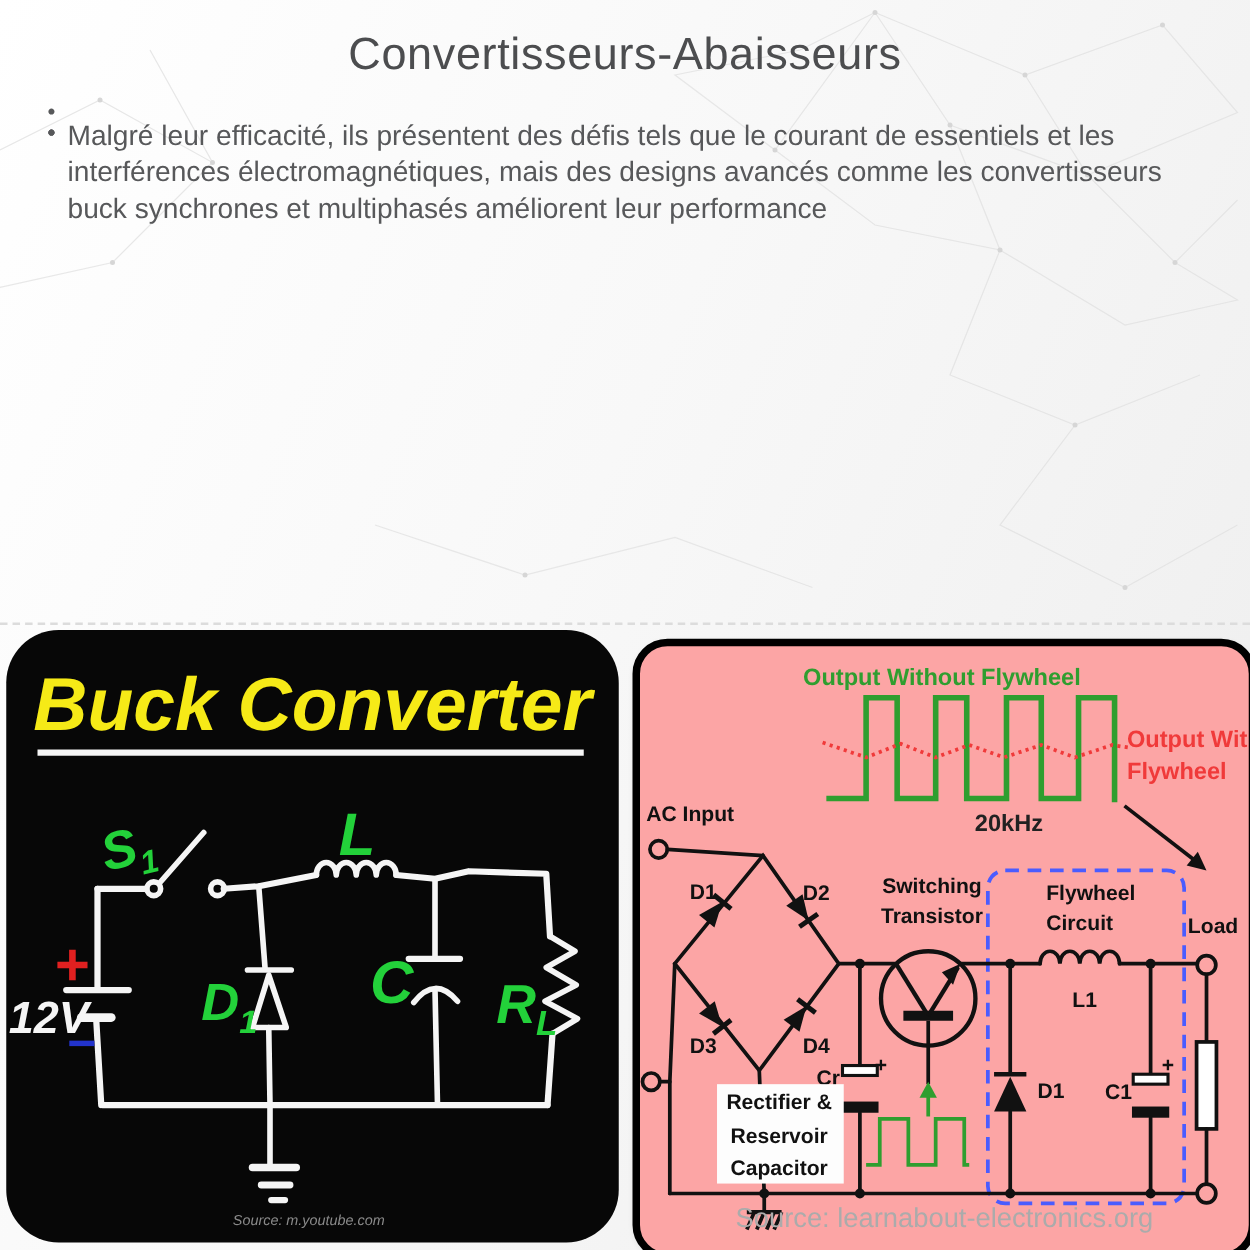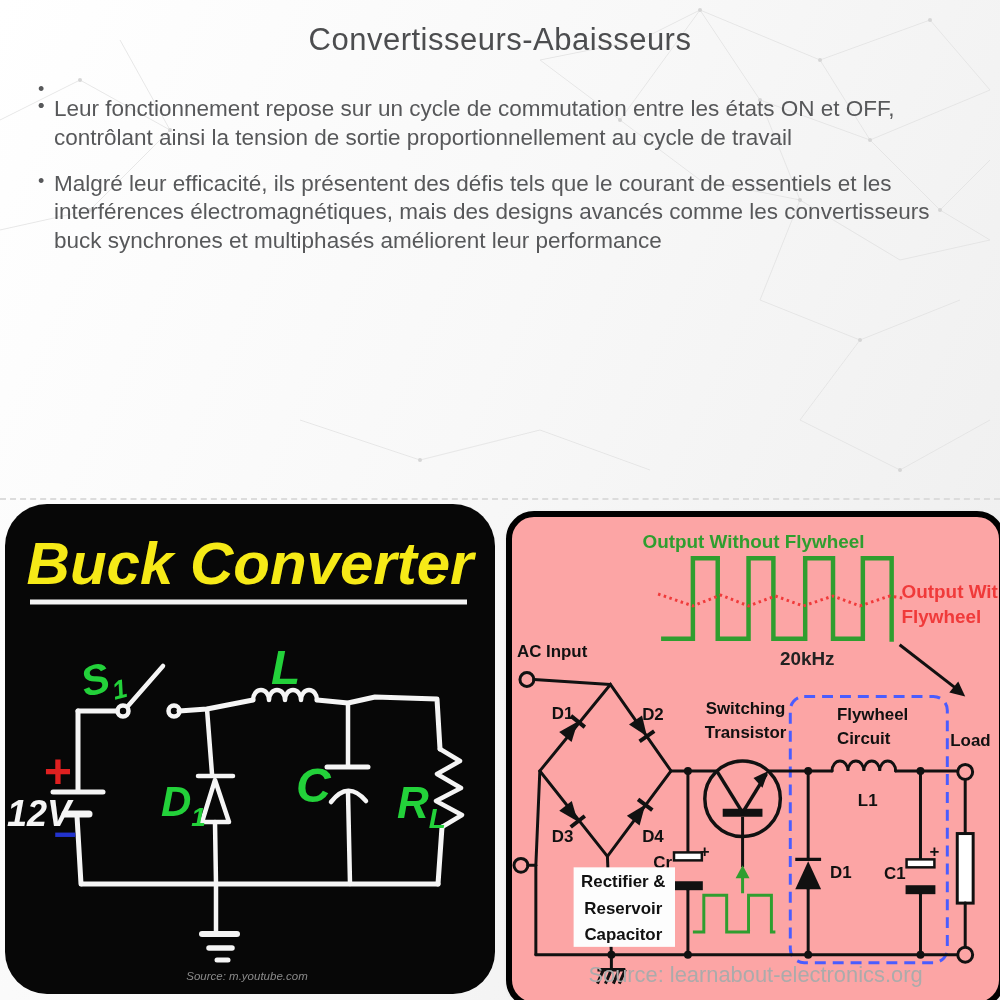--- a/index.html
+++ b/index.html
@@ -5,21 +5,21 @@
   html,body{margin:0;padding:0;}
   body{
     width:1000px;height:1000px;position:relative;overflow:hidden;
     font-family:"Liberation Sans",sans-serif;
     background:linear-gradient(115deg,#ffffff 0%,#f8f8f8 45%,#ededed 100%);
   }
   .mesh{position:absolute;inset:0;z-index:0;}
   .perf-line{position:absolute;top:498px;left:0;width:1000px;border-top:2px dashed #dcdcdc;z-index:1;}
   .page-title{
     position:absolute;top:22px;left:0;width:1000px;margin:0;text-align:center;
-    font-size:31px;font-weight:500;color:#4c4d4f;letter-spacing:.5px;z-index:2;
+    font-size:36px;font-weight:500;color:#4c4d4f;letter-spacing:.5px;z-index:2;
   }
   .bullets{
     position:absolute;top:78px;left:38px;width:928px;margin:0;padding:0;list-style:none;
     font-size:22.5px;line-height:1.28;color:#57585a;font-weight:500;z-index:2;
   }
   .bullets li{margin:0 0 17px 0;padding-left:16px;position:relative;}
   .bullets li .dot{position:absolute;left:0;top:0;font-size:18px;color:#57585a;}
   .figures{position:absolute;top:0;left:0;z-index:2;}
   .panel-left{
     position:absolute;left:5px;top:504px;width:490px;height:490px;
@@ -72,21 +72,21 @@
   </g>
 </svg>
 
 <div class="perf-line"></div>
 
 <h1 class="page-title">Convertisseurs-Abaisseurs</h1>
 
 <ul class="bullets">
   <li><span class="dot">•</span></li>
   <li><span class="dot">•</span></li>
-  <li><span class="dot">•</span><span>Leur fonctionnement repose sur un cycle de commutation entre les états ON et OFF, contrôlant ainsi la tension de sortie proportionnellement au cycle de travail</span></li>
+  <li><span class="dot">•</span></li>
   <li><span class="dot">•</span><span>Malgré leur efficacité, ils présentent des défis tels que le courant de essentiels et les interférences électromagnétiques, mais des designs avancés comme les convertisseurs buck synchrones et multiphasés améliorent leur performance</span></li>
 </ul>
 
 <div class="figures">
 
   <figure class="panel-left" style="margin:0;font-style:italic;">
     <svg width="490" height="490" viewBox="0 0 490 490">
       <text x="245" y="80" text-anchor="middle" font-size="60" font-weight="bold" fill="#f6ea17">Buck Converter</text>
       <line x1="25" y1="98" x2="462" y2="98" stroke="#f5f5f5" stroke-width="5"></line>
 

